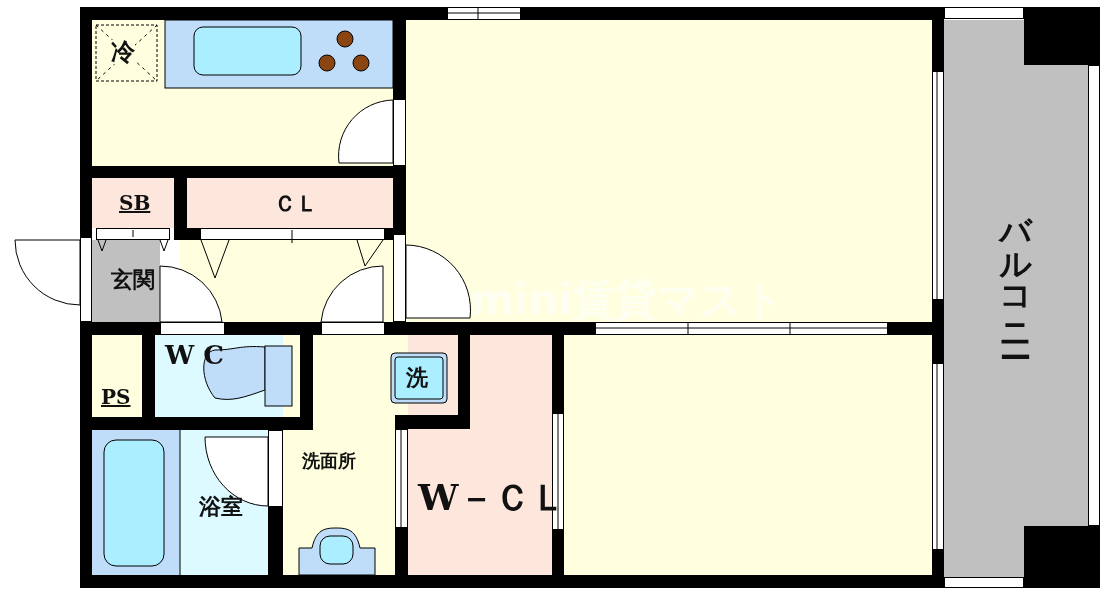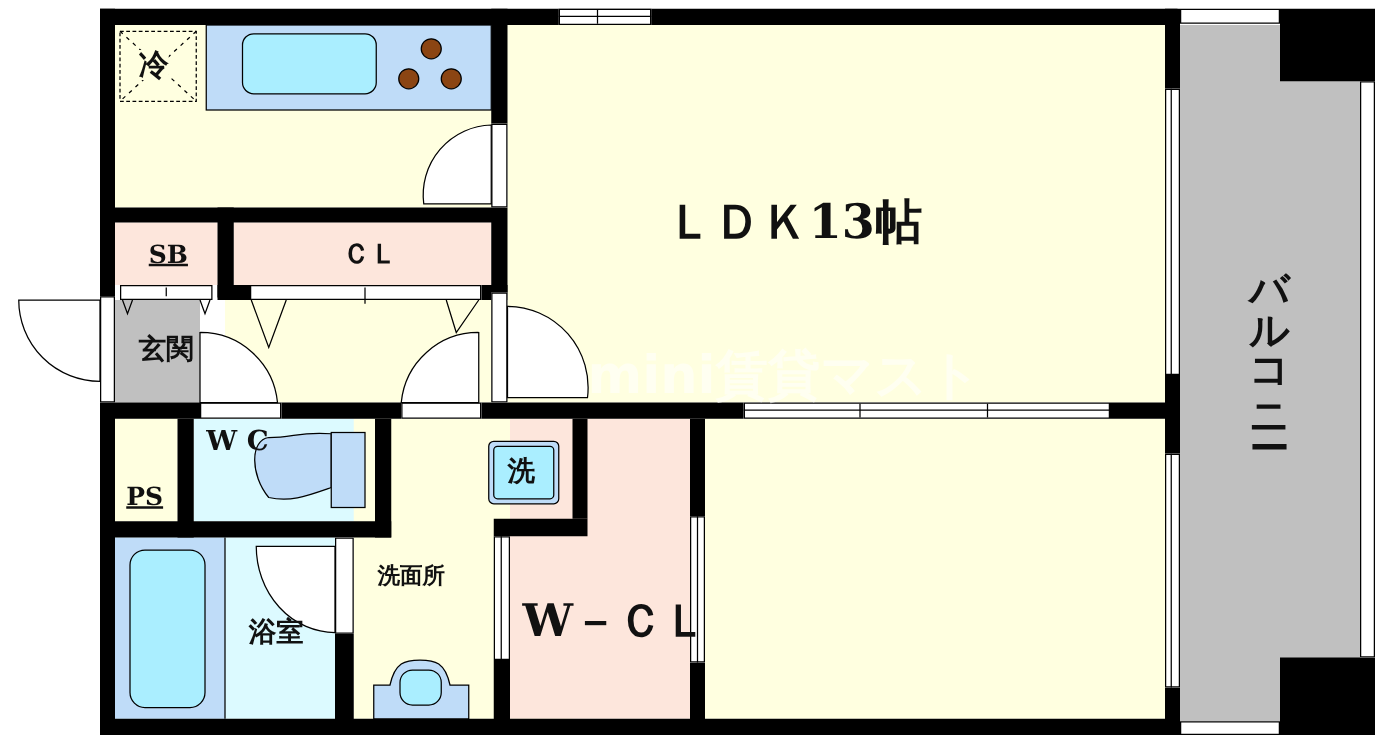--- a/index.html
+++ b/index.html
@@ -130,24 +130,23 @@
     <circle cx="361" cy="63" r="8" fill="#8b4513" stroke="#000"></circle>
 
     <rect x="96" y="25" width="61" height="56" fill="none" stroke="#000" stroke-dasharray="3,2"></rect>
     <line x1="96" y1="25" x2="157" y2="81" stroke="#000" stroke-dasharray="3,4"></line>
     <line x1="157" y1="25" x2="96" y2="81" stroke="#000" stroke-dasharray="3,4"></line>
   </svg>
 
   <div class="wm" style="left:470px;top:272px;">mini賃貸マスト</div>
 
   <div class="lbl" style="left:111px;top:40px;font-size:24px;background:#ffffe0;">冷</div>
-  <div class="lbl" style="left:533px;top:158px;font-size:38px;">ＬＤＫ13帖</div>
   <div class="lbl" style="left:119px;top:193px;font-size:20px;text-decoration:underline;">SB</div>
   <div class="lbl" style="left:274px;top:192px;font-size:22px;">ＣＬ</div>
   <div class="lbl" style="left:111px;top:268px;font-size:22px;">玄関</div>
   <div class="lbl" style="left:101px;top:387px;font-size:20px;text-decoration:underline;">PS</div>
-  <div class="lbl" style="left:165px;top:342px;font-size:22px;text-align:center;">W C</div>
+  <div class="lbl" style="left:165px;top:342px;font-size:26px;text-align:center;">W C</div>
   <div class="lbl" style="left:406px;top:366px;font-size:22px;">洗</div>
   <div class="lbl" style="left:302px;top:452px;font-size:18px;">洗面所</div>
   <div class="lbl" style="left:199px;top:495px;font-size:22px;">浴室</div>
   <div class="lbl" style="left:418px;top:479px;font-size:36px;">W－ＣＬ</div>
   <div class="lbl" style="left:1000px;top:195px;font-size:32px;writing-mode:vertical-rl;">バルコニー</div>
 </div>
 
 </body></html>

